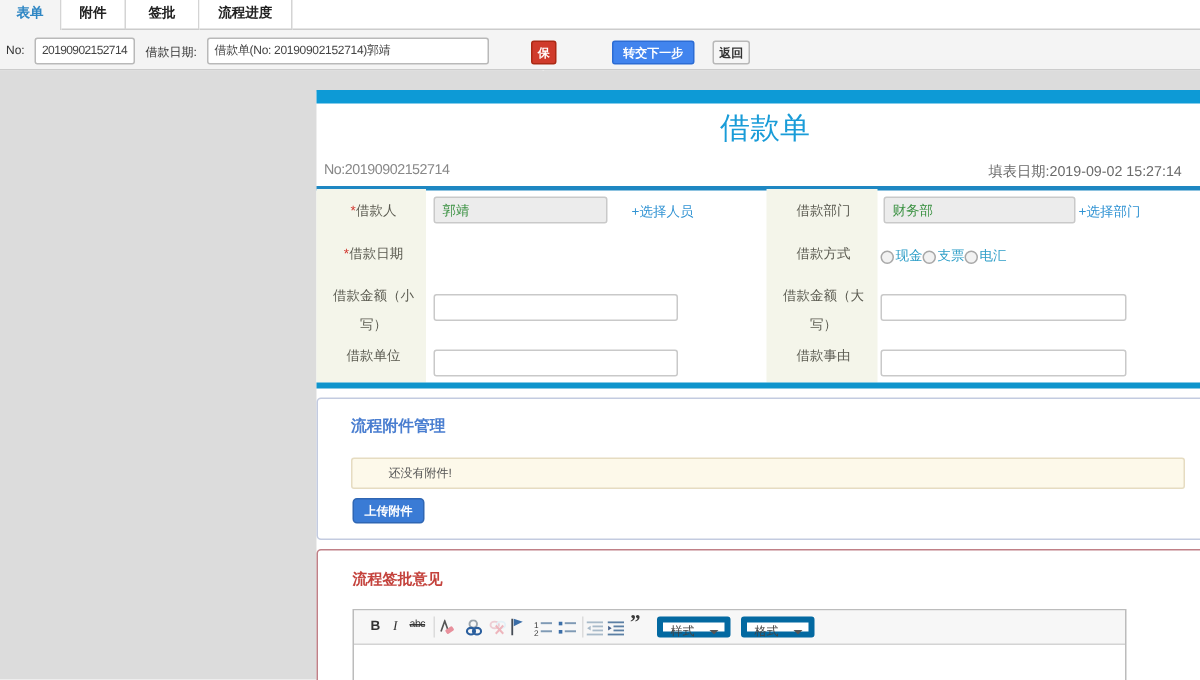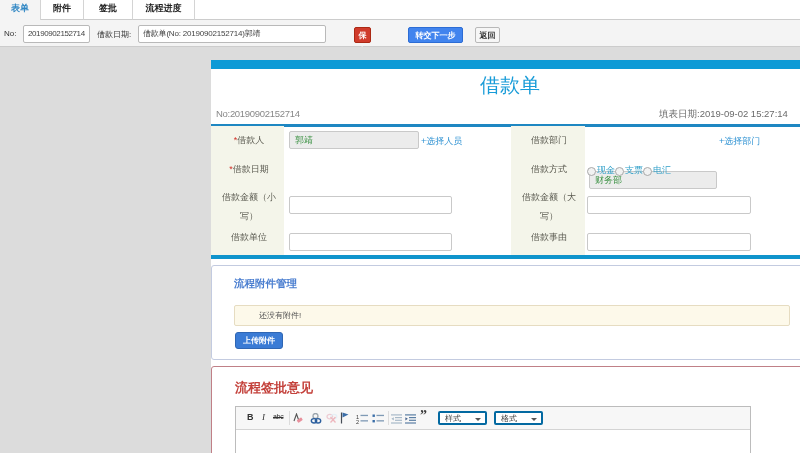--- a/index.html
+++ b/index.html
@@ -52,28 +52,28 @@
 .atthead { position:absolute; left:22px; top:11px; font-size:10.5px; font-weight:bold; color:#4a7ed0; }
 .alert { position:absolute; left:22px; top:39px; width:556px; height:21px;
   background:#fdf9ea; border:1px solid #e6dcc1; border-radius:2px;
   font-size:8px; color:#555; line-height:19px; padding-left:24px; }
 .upbtn { position:absolute; left:23px; top:66px; width:48px; height:17px;
   background:#3a7bd5; border:1px solid #2f66b3; border-radius:3px; color:#fff;
   font-size:8px; font-weight:bold; text-align:center; line-height:15px; }
 
 .signbox { position:absolute; left:0; top:305px; width:598px; height:100px;
   border:1px solid #c08087; border-radius:3px; background:#fff; }
-.signhead { position:absolute; left:23px; top:12px; font-size:13px; font-weight:bold; color:#c4423c; }
+.signhead { position:absolute; left:23px; top:12px; font-size:10px; font-weight:bold; color:#c4423c; }
 .editor { position:absolute; left:23px; top:39px; width:516px; height:55px;
   border:1px solid #bcbcbc; background:#fff; }
 .edtb { position:absolute; left:0; top:0; width:514px; height:23px;
   background:#f7f7f7; border-bottom:1px solid #d4d4d4; }
 .ic { position:absolute; top:5px; }
 .edsep { position:absolute; top:4px; width:1px; height:14px; background:#dcdcdc; }
-.eddrop { position:absolute; top:4px; height:14px; background:#fff; border:2px solid #0369a1;
+.eddrop { position:absolute; top:4px; height:14px; background:#fff; border:4px solid #0369a1;
   border-radius:2px; font-size:8px; color:#444; line-height:12px; padding-left:5px; }
 .eddrop .arr { position:absolute; right:4px; top:5px; width:0; height:0;
   border-left:3px solid transparent; border-right:3px solid transparent;
   border-top:3px solid #555; }
 </style>
 </head>
 <body>
 <div class="tabstrip">
   <div class="tabrest"></div>
   <div class="tab active" style="left:0;width:41px;">表单</div>
@@ -93,24 +93,24 @@
  <div class="panel">
   <div class="bluebar"></div>
   <div class="title">借款单</div>
   <span class="abs norow" style="left:5px;top:47px;letter-spacing:-0.3px;">No:20190902152714</span>
   <span class="abs norow" style="left:448px;top:47px;color:#6a6a6a;">填表日期:2019-09-02 15:27:14</span>
   <div class="hr1"></div>
   <div class="labcol" style="left:0;"></div>
   <div class="labcol" style="left:300px;width:74px;"></div>
 
   <span class="flabel" style="left:0;top:70px;"><span class="req">*</span>借款人</span>
-  <span class="inp dis" style="left:78px;top:70px;width:130px;">郭靖</span>
+  <span class="inp dis" style="left:78px;top:70px;width:116px;">郭靖</span>
   <span class="lnk" style="left:210px;top:74px;">+选择人员</span>
   <span class="flabel" style="left:300px;top:70px;">借款部门</span>
-  <span class="inp dis" style="left:378px;top:70px;width:128px;margin-top:40px;">财务部</span>
+  <span class="inp dis" style="left:378px;top:70px;width:128px;">财务部</span>
   <span class="lnk" style="left:508px;top:74px;">+选择部门</span>
 
   <span class="flabel" style="left:0;top:99px;"><span class="req">*</span>借款日期</span>
   <span class="flabel" style="left:300px;top:99px;">借款方式</span>
   <span class="radio" style="left:376px;top:106px;"></span>
   <span class="rlbl" style="left:386px;top:103px;">现金</span>
   <span class="radio" style="left:404px;top:106px;"></span>
   <span class="rlbl" style="left:414px;top:103px;">支票</span>
   <span class="radio" style="left:432px;top:106px;"></span>
   <span class="rlbl" style="left:442px;top:103px;">电汇</span>

